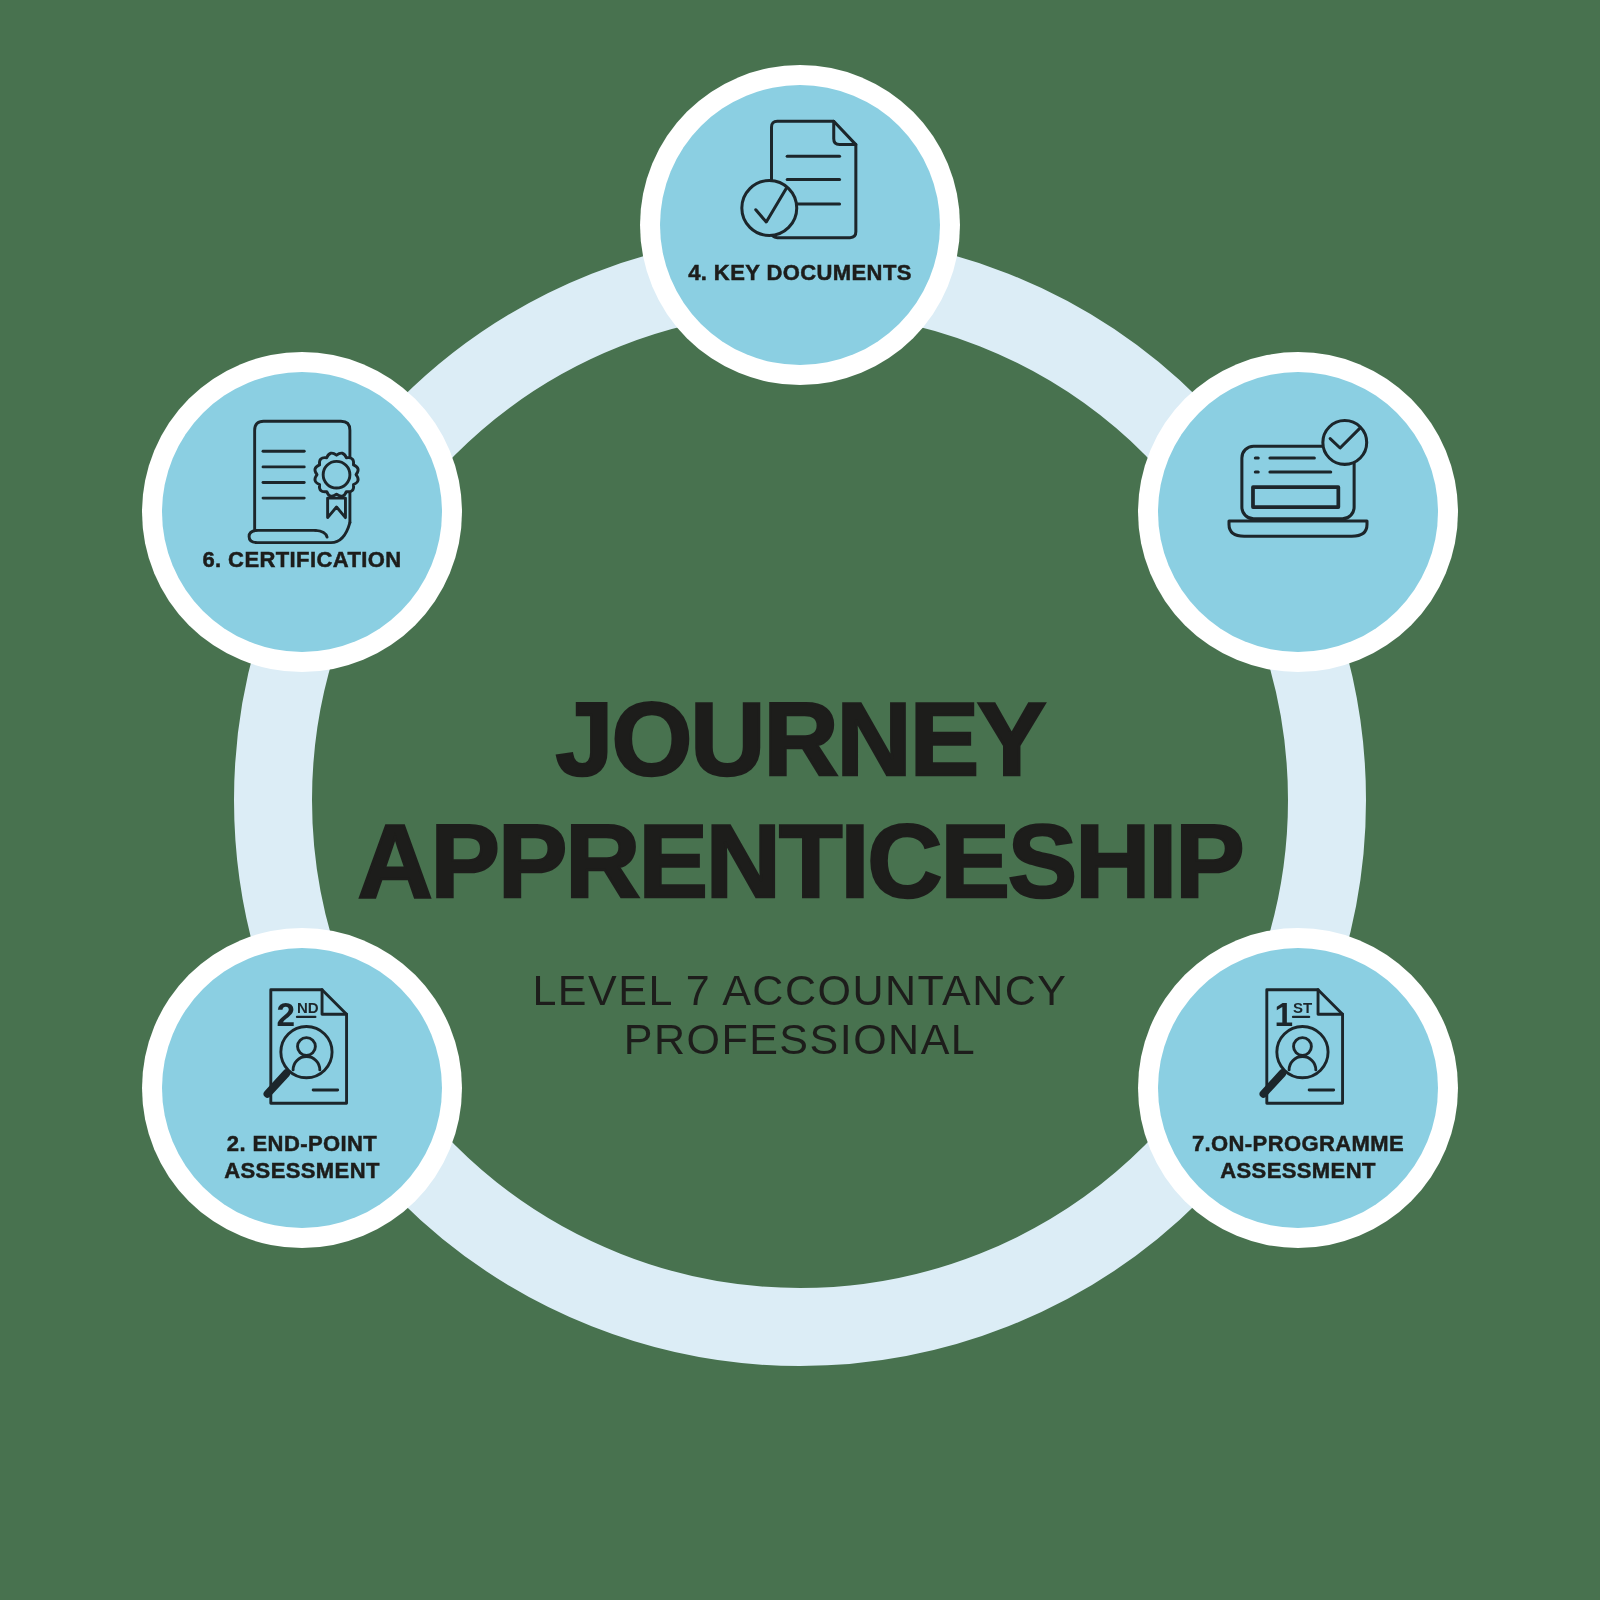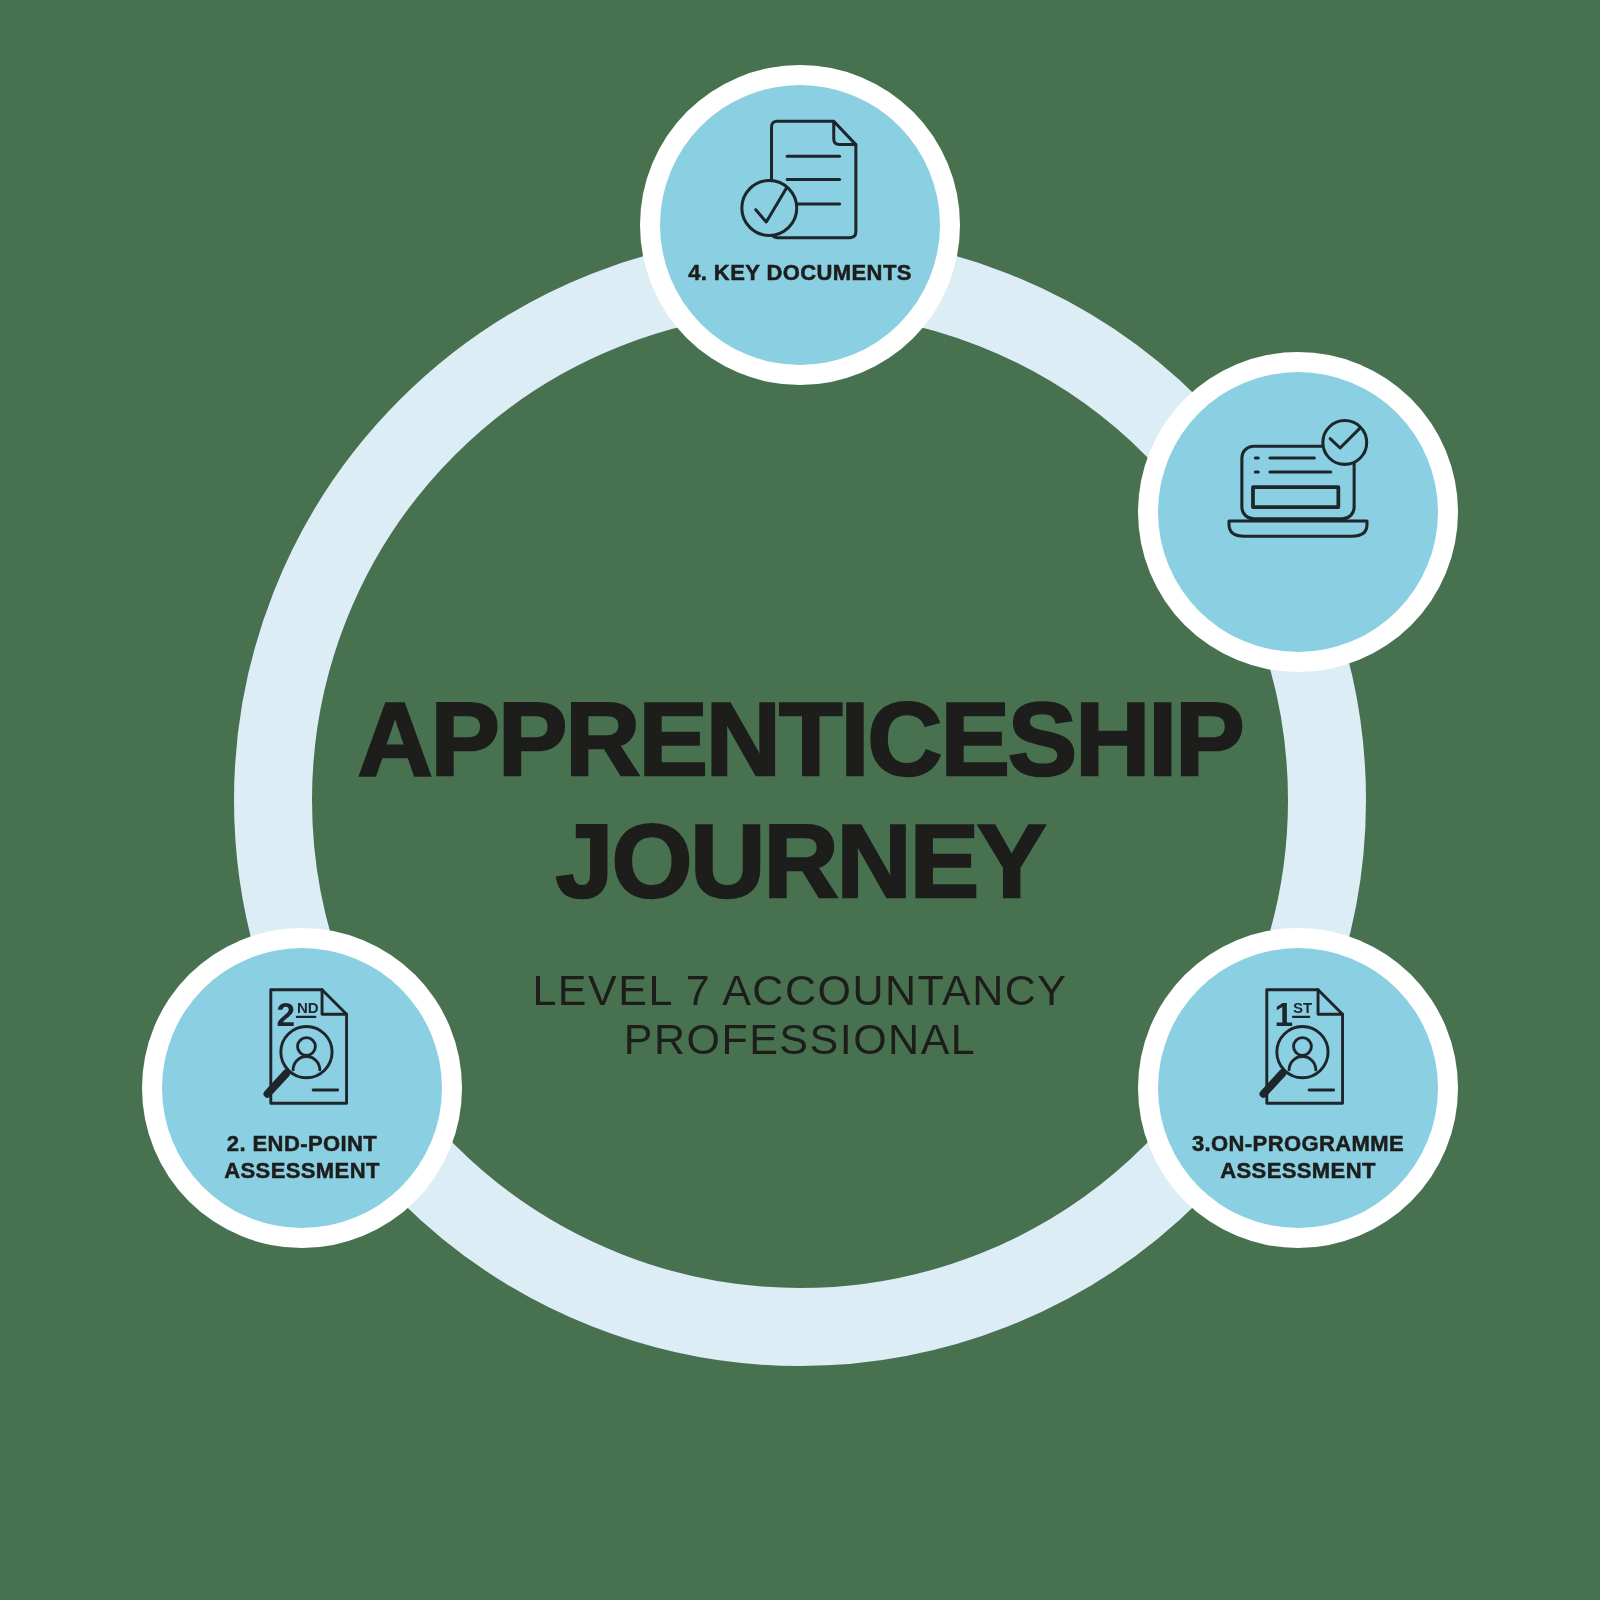--- a/index.html
+++ b/index.html
@@ -63,22 +63,22 @@
   .badge-txt { font-family:"Liberation Sans", sans-serif; font-weight:700; fill:#1C262B; }
 </style>
 </head>
 <body>
 
 <div class="stage">
 
   <div class="ring"></div>
 
   <div class="title">
+    <div>JOURNEY</div>
     <div>APPRENTICESHIP</div>
-    <div>JOURNEY</div>
   </div>
   <div class="subtitle">
     <div>LEVEL 7 ACCOUNTANCY</div>
     <div>PROFESSIONAL</div>
   </div>
 
   <div class="node n1">
     <div class="node-inner">
       <svg class="icon" width="121" height="121" viewBox="-2 -2 104 104">
         <path class="stroke" d="M25.5,5 Q25.5,0 30.5,0 H79 L98,20 V95 Q98,100 93,100 H30.5 Q25.5,100 25.5,95 Z"></path>
@@ -120,21 +120,21 @@
         <text class="badge-txt" x="29" y="37" font-size="30">1</text>
         <text class="badge-txt" x="45.5" y="25" font-size="13.5">ST</text>
         <path class="stroke" d="M45.5,28.5 H60" style="stroke-width:2"></path>
         <path class="stroke" d="M60,94 H82"></path>
         <circle class="fillbg" cx="54" cy="60" r="23"></circle>
         <circle class="stroke" cx="54" cy="55" r="8"></circle>
         <path class="stroke" d="M42,76 a12,12 0 0 1 24,0"></path>
         <path class="stroke" d="M36,79 L19,97.5" style="stroke-width:7"></path>
       </svg>
       <div class="label">
-        <div>3.ON-PROGRAMME</div>
+        <div>7.ON-PROGRAMME</div>
         <div>ASSESSMENT</div>
       </div>
     </div>
   </div>
 
 
   <div class="node n5">
     <div class="node-inner">
       <svg class="icon" width="116" height="127" viewBox="-2 -2 104 114">
         <path class="stroke" d="M22,4 H68 L90,26 V106 H22 Z"></path>
@@ -148,14 +148,35 @@
         <path class="stroke" d="M42,76 a12,12 0 0 1 24,0"></path>
         <path class="stroke" d="M36,79 L19,97.5" style="stroke-width:7"></path>
       </svg>
       <div class="label">
         <div>2. END-POINT</div>
         <div>ASSESSMENT</div>
       </div>
     </div>
   </div>
 
+  <div class="node n6">
+    <div class="node-inner">
+      <svg class="icon" width="121" height="127" viewBox="-2 -2 108 114">
+        <path class="stroke" d="M9.5,98 V8 Q9.5,0 17.5,0 H87 Q95,0 95,8 V91"></path>
+        <path class="stroke" d="M17,27 H54"></path>
+        <path class="stroke" d="M17,41 H54"></path>
+        <path class="stroke" d="M17,55 H54"></path>
+        <path class="stroke" d="M17,69 H54"></path>
+        <path class="stroke" d="M11,98 H64"></path>
+        <path class="stroke" d="M64,98 Q73,98.5 74.5,104"></path>
+        <path class="stroke" d="M11,98 Q4.5,98.5 4.5,103.5 Q4.5,109 12,109 H78 Q90,109 95,91"></path>
+        <path class="fillbg" d="M75,69 V86.5 L83,77 L91,86.5 V69 Z"></path>
+        <path class="fillbg" d="M100.5,48 Q105.2,54.0 98.2,56.8 Q99.3,64.3 91.8,63.2 Q89.0,70.2 83,65.5 Q77.0,70.2 74.2,63.2 Q66.7,64.3 67.8,56.8 Q60.8,54.0 65.5,48 Q60.8,42.0 67.8,39.2 Q66.7,31.7 74.2,32.8 Q77.0,25.8 83,30.5 Q89.0,25.8 91.8,32.8 Q99.3,31.7 98.2,39.2 Q105.2,42.0 100.5,48 Z"></path>
+        <circle class="stroke" cx="83" cy="48" r="12"></circle>
+      </svg>
+      <div class="label">
+        <div>6. CERTIFICATION</div>
+        <div></div>
+      </div>
+    </div>
+  </div>
 
 </div>
 
 </body></html>

